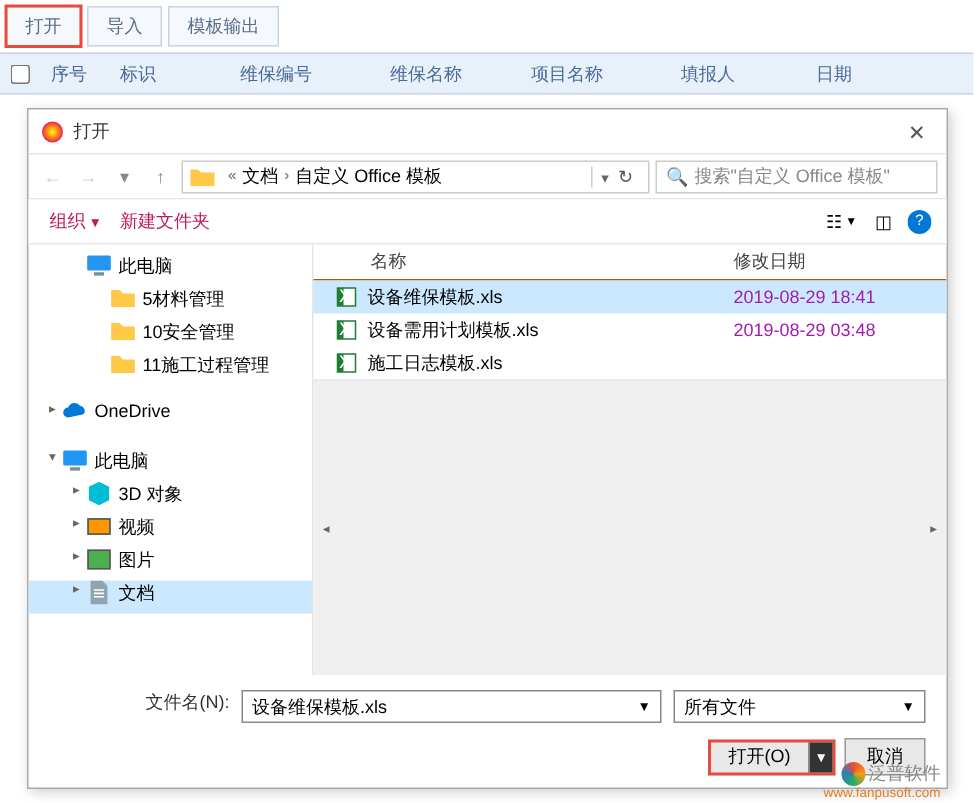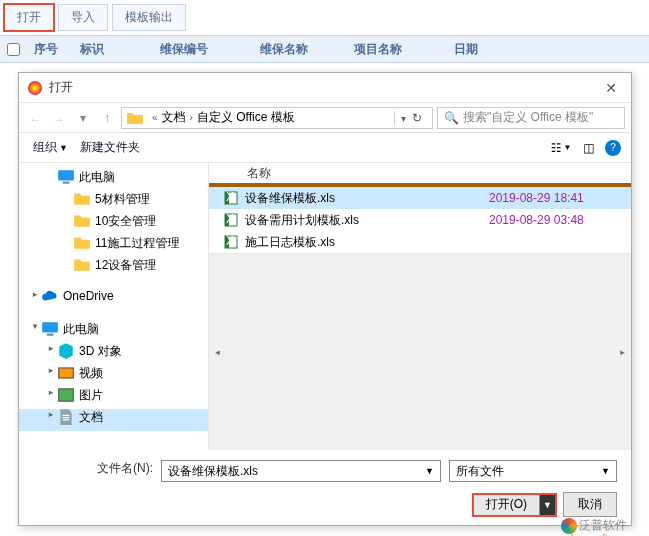--- a/index.html
+++ b/index.html
@@ -2,72 +2,72 @@
 <html><head>
 <meta charset="utf-8">
 <style>
 *{box-sizing:border-box;margin:0;padding:0;font-family:"Microsoft YaHei","Segoe UI",sans-serif;font-size:12px}
 body{background:#fff;width:649px;height:536px;overflow:hidden;position:relative}
 .toolbar{display:flex;padding:4px;gap:4px;background:#fff}
 .tb-btn{padding:4px 12px;border:1px solid #c8d4e6;background:#f5f8fc;color:#5a6c8a;cursor:pointer}
 .tb-btn.hl{outline:2px solid #e74c3c;outline-offset:-1px}
 .grid-head{display:flex;background:#e8f1fa;border-top:1px solid #c8d4e6;border-bottom:1px solid #c8d4e6;height:28px;align-items:center}
 .gh-chk{width:26px;display:flex;justify-content:center}
-.gh-cell{padding:0 8px;color:#4a6a9a;font-weight:700}
+.gh-cell{padding:0 8px;color:#4a6a9a;font-weight:400}
 .dlg{position:absolute;left:18px;top:72px;width:614px;height:454px;border:1px solid #aaa;background:#fff;box-shadow:2px 2px 8px rgba(0,0,0,.2);display:flex;flex-direction:column}
 .dlg-title{height:30px;display:flex;align-items:center;padding:0 8px;border-bottom:1px solid #e5e5e5}
 .dlg-title .ico{width:16px;height:16px;margin-right:6px}
 .dlg-title .t{flex:1;color:#333}
 .dlg-title .x{font-size:14px;color:#555;cursor:pointer;padding:0 6px}
 .navrow{height:30px;display:flex;align-items:center;padding:0 6px;gap:4px;border-bottom:1px solid #e5e5e5}
 .nav-arr{width:20px;height:20px;display:flex;align-items:center;justify-content:center;color:#888;cursor:pointer}
 .nav-arr.dis{color:#ccc}
 .folder-ico{width:18px;height:16px}
 .crumb{flex:1;border:1px solid #ccc;height:22px;display:flex;align-items:center;padding:0 4px;background:#fff}
 .crumb .fi{margin-right:4px}
 .crumb .sep{color:#666;margin:0 4px;font-size:10px}
 .crumb .ref{margin-left:auto;border-left:1px solid #ccc;padding:0 6px;color:#555;cursor:pointer}
 .srch{width:188px;border:1px solid #ccc;height:22px;display:flex;align-items:center;padding:0 6px;color:#888}
 .srch .mag{margin-right:4px}
 .cmdrow{height:30px;display:flex;align-items:center;padding:0 10px;gap:4px;border-bottom:1px solid #e5e5e5;background:#fff}
-.cmd{color:#0f172a;cursor:pointer;padding:2px 4px}
+.cmd{color:#be185d;cursor:pointer;padding:2px 4px}
 .cmd .dd{margin-left:2px;font-size:9px}
 .cmdrow .sp{flex:1}
 .vbtn{width:24px;height:22px;display:flex;align-items:center;justify-content:center;cursor:pointer;border:1px solid transparent}
 .vbtn.help{border-radius:50%;background:#0078d7;color:#fff;width:16px;height:16px;font-size:10px}
 .body{flex:1;display:flex;overflow:hidden}
 .tree{width:190px;border-right:1px solid #e5e5e5;padding:6px 0;overflow:auto}
 .tnode{display:flex;align-items:flex-start;height:22px;cursor:pointer;padding-right:4px}
 .tnode.sel{background:#cce8ff}
 .tnode .ind{display:inline-block}
 .tnode .exp{width:12px;color:#666;font-size:9px;text-align:center}
 .tnode .ic{width:18px;height:16px;margin-right:4px;display:flex;align-items:center;justify-content:center}
 .list{flex:1;display:flex;flex-direction:column}
-.lhead{display:flex;height:24px;align-items:center;border-bottom:4px solid #a16207;color:#444}
+.lhead{display:flex;height:24px;align-items:center;border-bottom:1px solid #a16207;color:#444}
 .lh-name{width:280px;padding-left:38px}
 .lh-date{flex:1}
 .lrow{display:flex;height:22px;align-items:center;cursor:pointer}
 .lrow.sel{background:#cce8ff}
 .lr-name{width:280px;padding-left:14px;display:flex;align-items:center}
 .lr-name .xi{width:16px;height:16px;margin-right:6px}
 .lr-date{flex:1;color:#a21caf}
 .list .scroll{flex:1;border-top:1px solid #e5e5e5;margin-top:auto;height:17px;background:#f0f0f0;display:flex;align-items:center}
 .list .scroll .l,.list .scroll .r{width:17px;text-align:center;color:#666;font-size:9px}
 .ftr{padding:10px 14px 8px;display:flex;flex-direction:column;gap:10px}
 .frow{display:flex;align-items:flex-start;gap:8px}
 .frow .lbl{width:120px;text-align:right;color:#333}
 .frow .combo{flex:1;height:22px;border:1px solid #888;display:flex;align-items:center;padding:0 6px;background:#fff}
 .frow .combo .dd{margin-left:auto;font-size:9px}
 .frow .combo.ft{flex:0 0 168px}
 .btns{display:flex;justify-content:flex-end;gap:6px;align-items:center}
 .openbtn{border:2px solid #e74c3c;height:24px;display:flex;align-items:center;background:#e8e8e8}
 .openbtn .main{padding:0 12px;cursor:pointer}
 .openbtn .split{border-left:1px solid #888;width:16px;text-align:center;background:#333;color:#fff;height:100%;display:flex;align-items:center;justify-content:center;font-size:9px}
 .cancelbtn{padding:3px 14px;border:1px solid #999;background:#e8e8e8;cursor:pointer}
-.brand{position:absolute;right:22px;bottom:2px;font-size:11px;color:#888;display:flex;align-items:center;gap:2px}
+.brand{position:absolute;right:22px;bottom:12px;font-size:11px;color:#888;display:flex;align-items:center;gap:2px}
 .brand .logo{width:16px;height:16px;border-radius:50%;background:conic-gradient(#e74c3c,#f39c12,#27ae60,#2980b9,#e74c3c)}
 .brand .url{position:absolute;right:0;top:16px;font-size:9px;color:#e67e22}
 
 
 .svg-pc{fill:#2196f3}
 .svg-folder{fill:#ffc847}
 .svg-onedrive{fill:#0078d7}
 .svg-cube{fill:#00bcd4}
 .svg-video{fill:#ff9800}
 .svg-pic{fill:#4caf50}
@@ -84,20 +84,21 @@
 </div>
 <div class="grid-head">
   <div class="gh-chk">
       <input type="checkbox" style="">
     </div>
   <div class="gh-cell" style="width:46px">序号</div>
   <div class="gh-cell" style="width:80px">标识</div>
   <div class="gh-cell" style="width:100px">维保编号</div>
   <div class="gh-cell" style="width:94px">维保名称</div>
   <div class="gh-cell" style="width:100px">项目名称</div>
+  <div class="gh-cell" style="width:90px">填报人</div>
   <div class="gh-cell">日期</div>
 </div>
 
 <div class="dlg">
   <div class="dlg-title">
     <svg class="ico" viewBox="0 0 16 16">
         <circle cx="8" cy="8" r="7" fill="url(#g)"></circle>
         <defs>
           <radialGradient id="g">
             <stop offset="0" stop-color="#ffeb3b"></stop>
@@ -176,30 +177,20 @@
         <div class="tnode">
           <span class="ind" style="width:42px"></span>
           <span class="exp"></span>
           <span class="ic">
             <svg viewBox="0 0 16 16">
               <path class="svg-folder" d="M1 3h5l2 2h7v8H1z"></path>
             </svg>
           </span>
           <span>11施工过程管理</span>
         </div>
-        <div class="tnode">
-          <span class="ind" style="width:42px"></span>
-          <span class="exp"></span>
-          <span class="ic">
-            <svg viewBox="0 0 16 16">
-              <path class="svg-folder" d="M1 3h5l2 2h7v8H1z"></path>
-            </svg>
-          </span>
-          <span>12设备管理</span>
-        </div>
         <div style="height: 10px;"></div>
         <div class="tnode">
           <span class="ind" style="width:10px"></span>
           <span class="exp">▸</span>
           <span class="ic">
             <svg viewBox="0 0 16 16">
               <path class="svg-onedrive" d="M4 11a3 3 0 010-6 4 4 0 017-1 3 3 0 012 5z"></path>
             </svg>
           </span>
           <span>OneDrive</span>
@@ -256,20 +247,21 @@
               <path class="svg-doc" d="M3 1h7l3 3v11H3z"></path>
               <path fill="#fff" d="M5 6h6v1H5zm0 2h6v1H5zm0 2h6v1H5z"></path>
             </svg>
           </span>
           <span>文档</span>
         </div>
       </div>
     <div class="list">
       <div class="lhead">
         <div class="lh-name">名称</div>
+        <div class="lh-date">修改日期</div>
       </div>
       <div id="rows">
           <div class="lrow sel">
             <div class="lr-name">
               <span class="xi"><svg viewBox="0 0 16 16">
                   <rect x="2" y="2" width="12" height="12" fill="#fff" stroke="#1e7e34"></rect>
                   <rect x="2" y="2" width="4" height="12" class="svg-xls"></rect>
                   <text x="3" y="11" fill="#fff" font-size="7">X</text>
                 </svg></span>
               <span>设备维保模板.xls</span>

